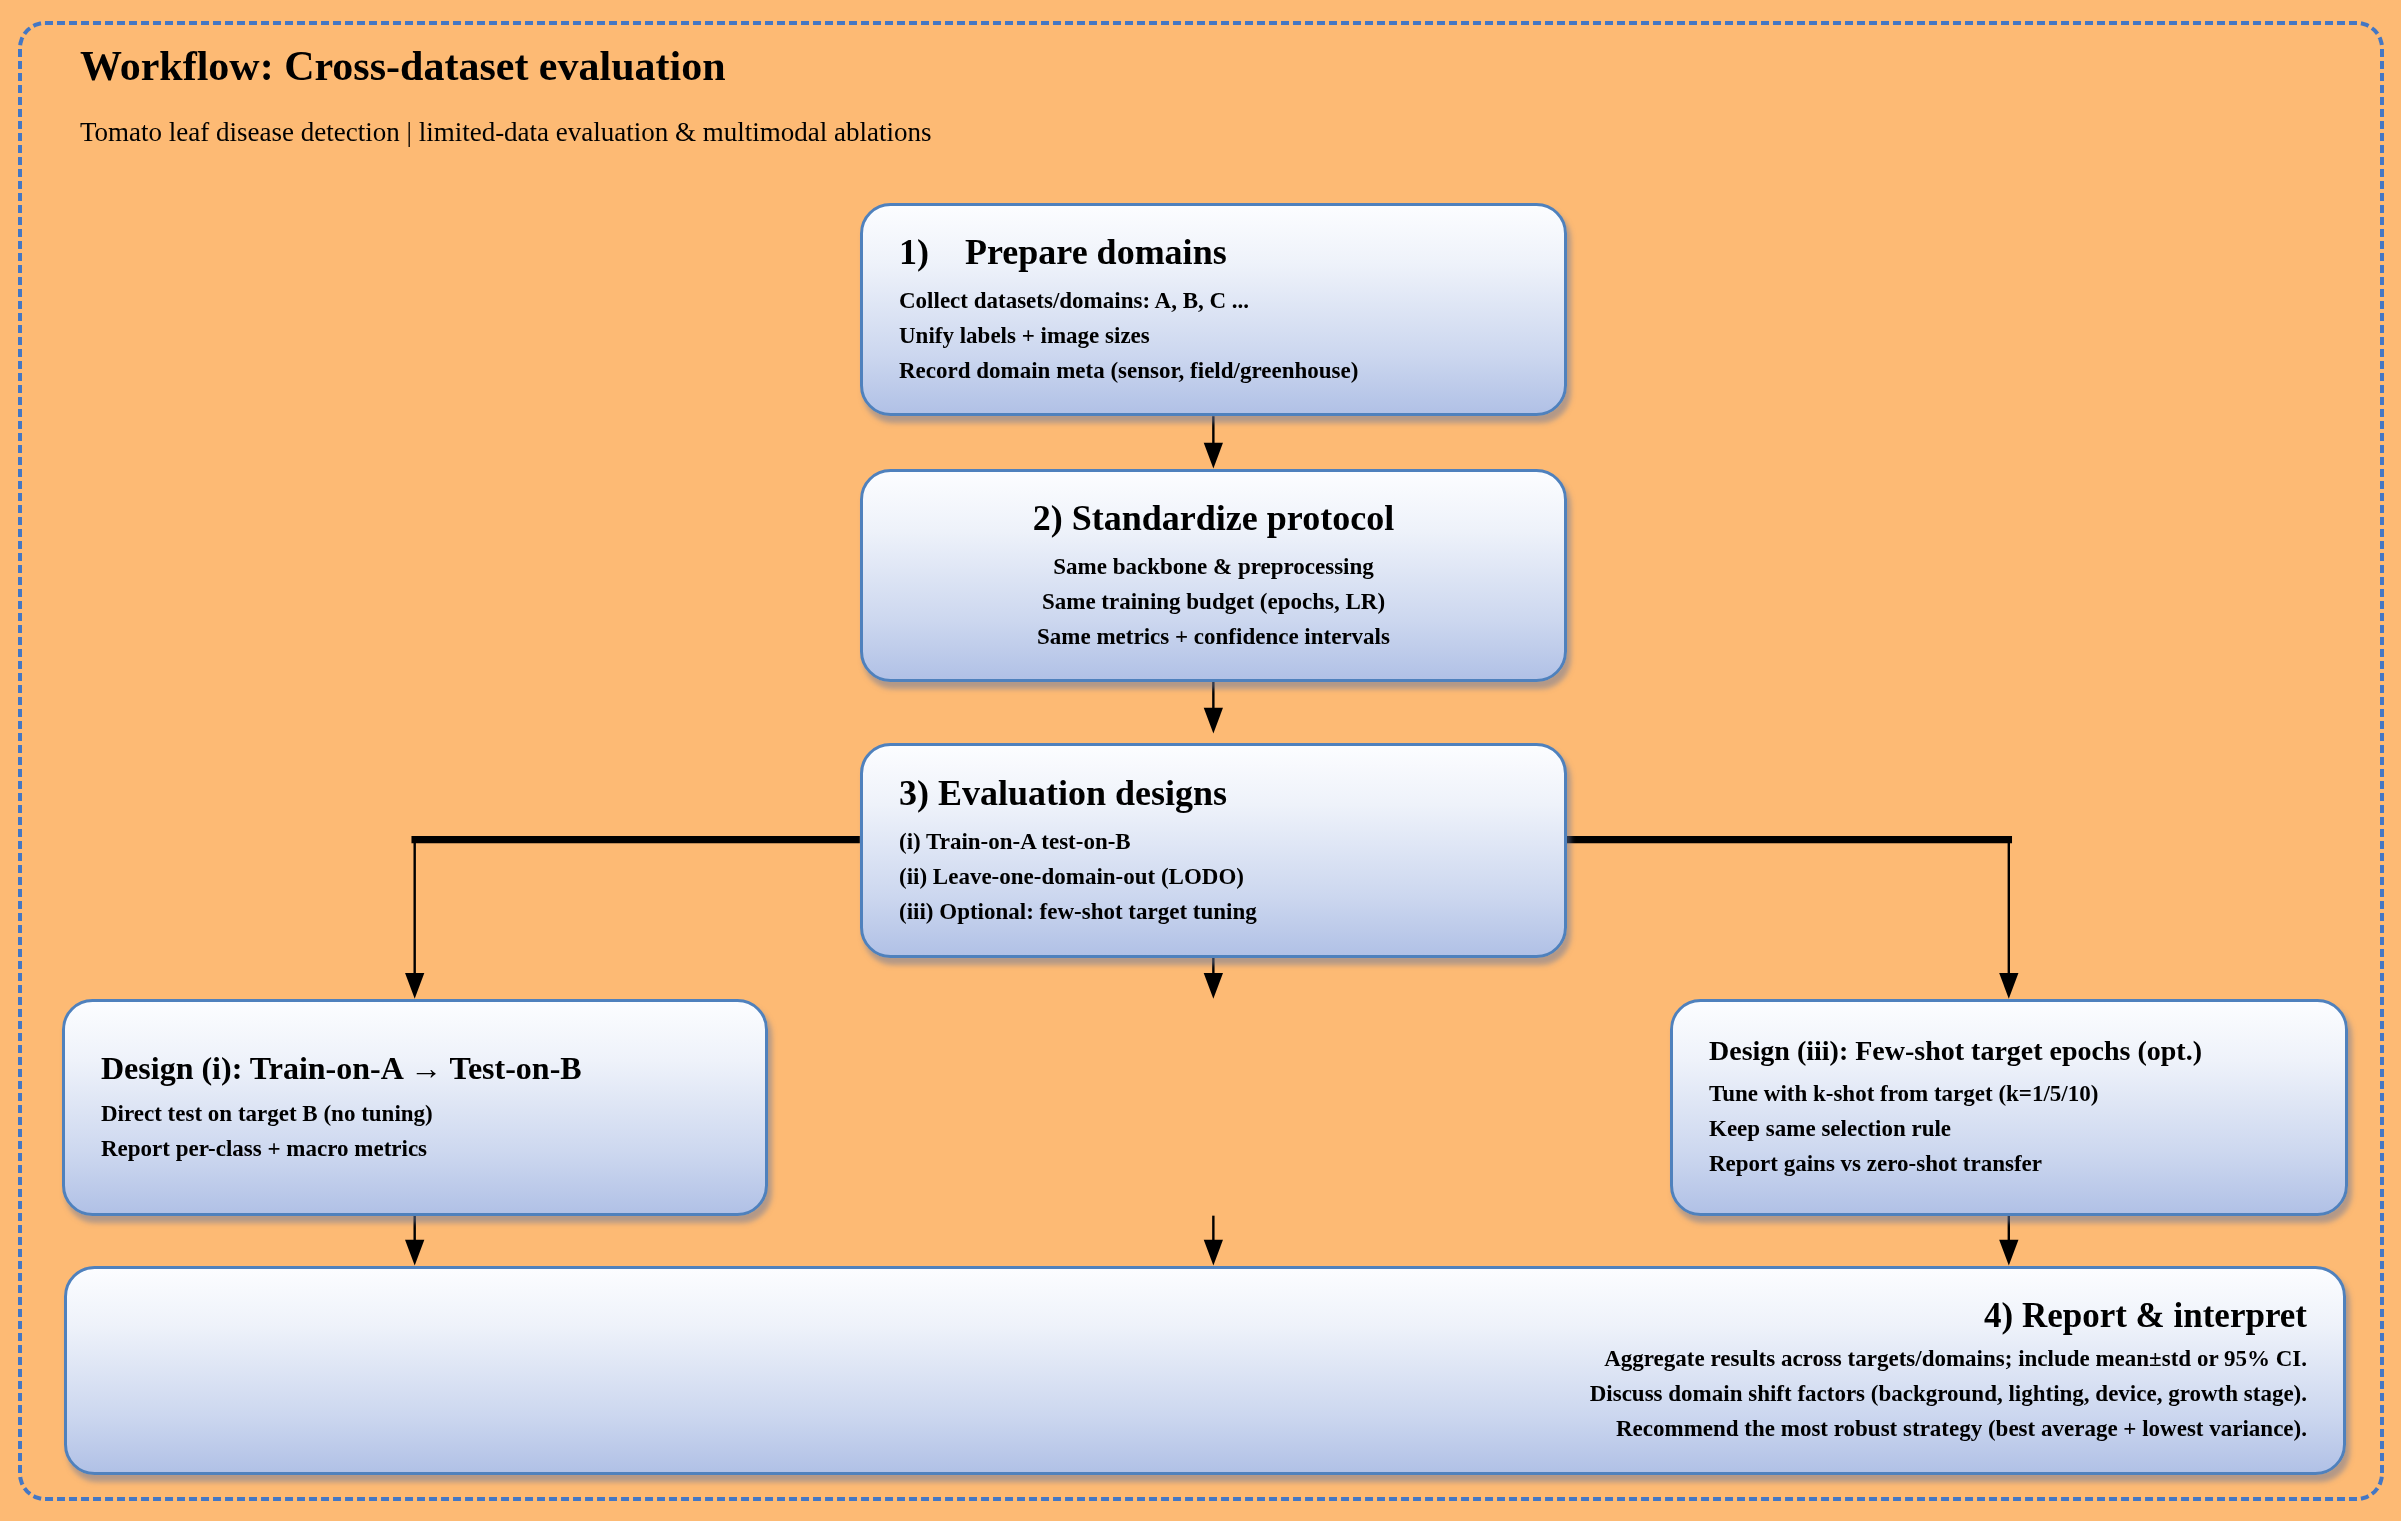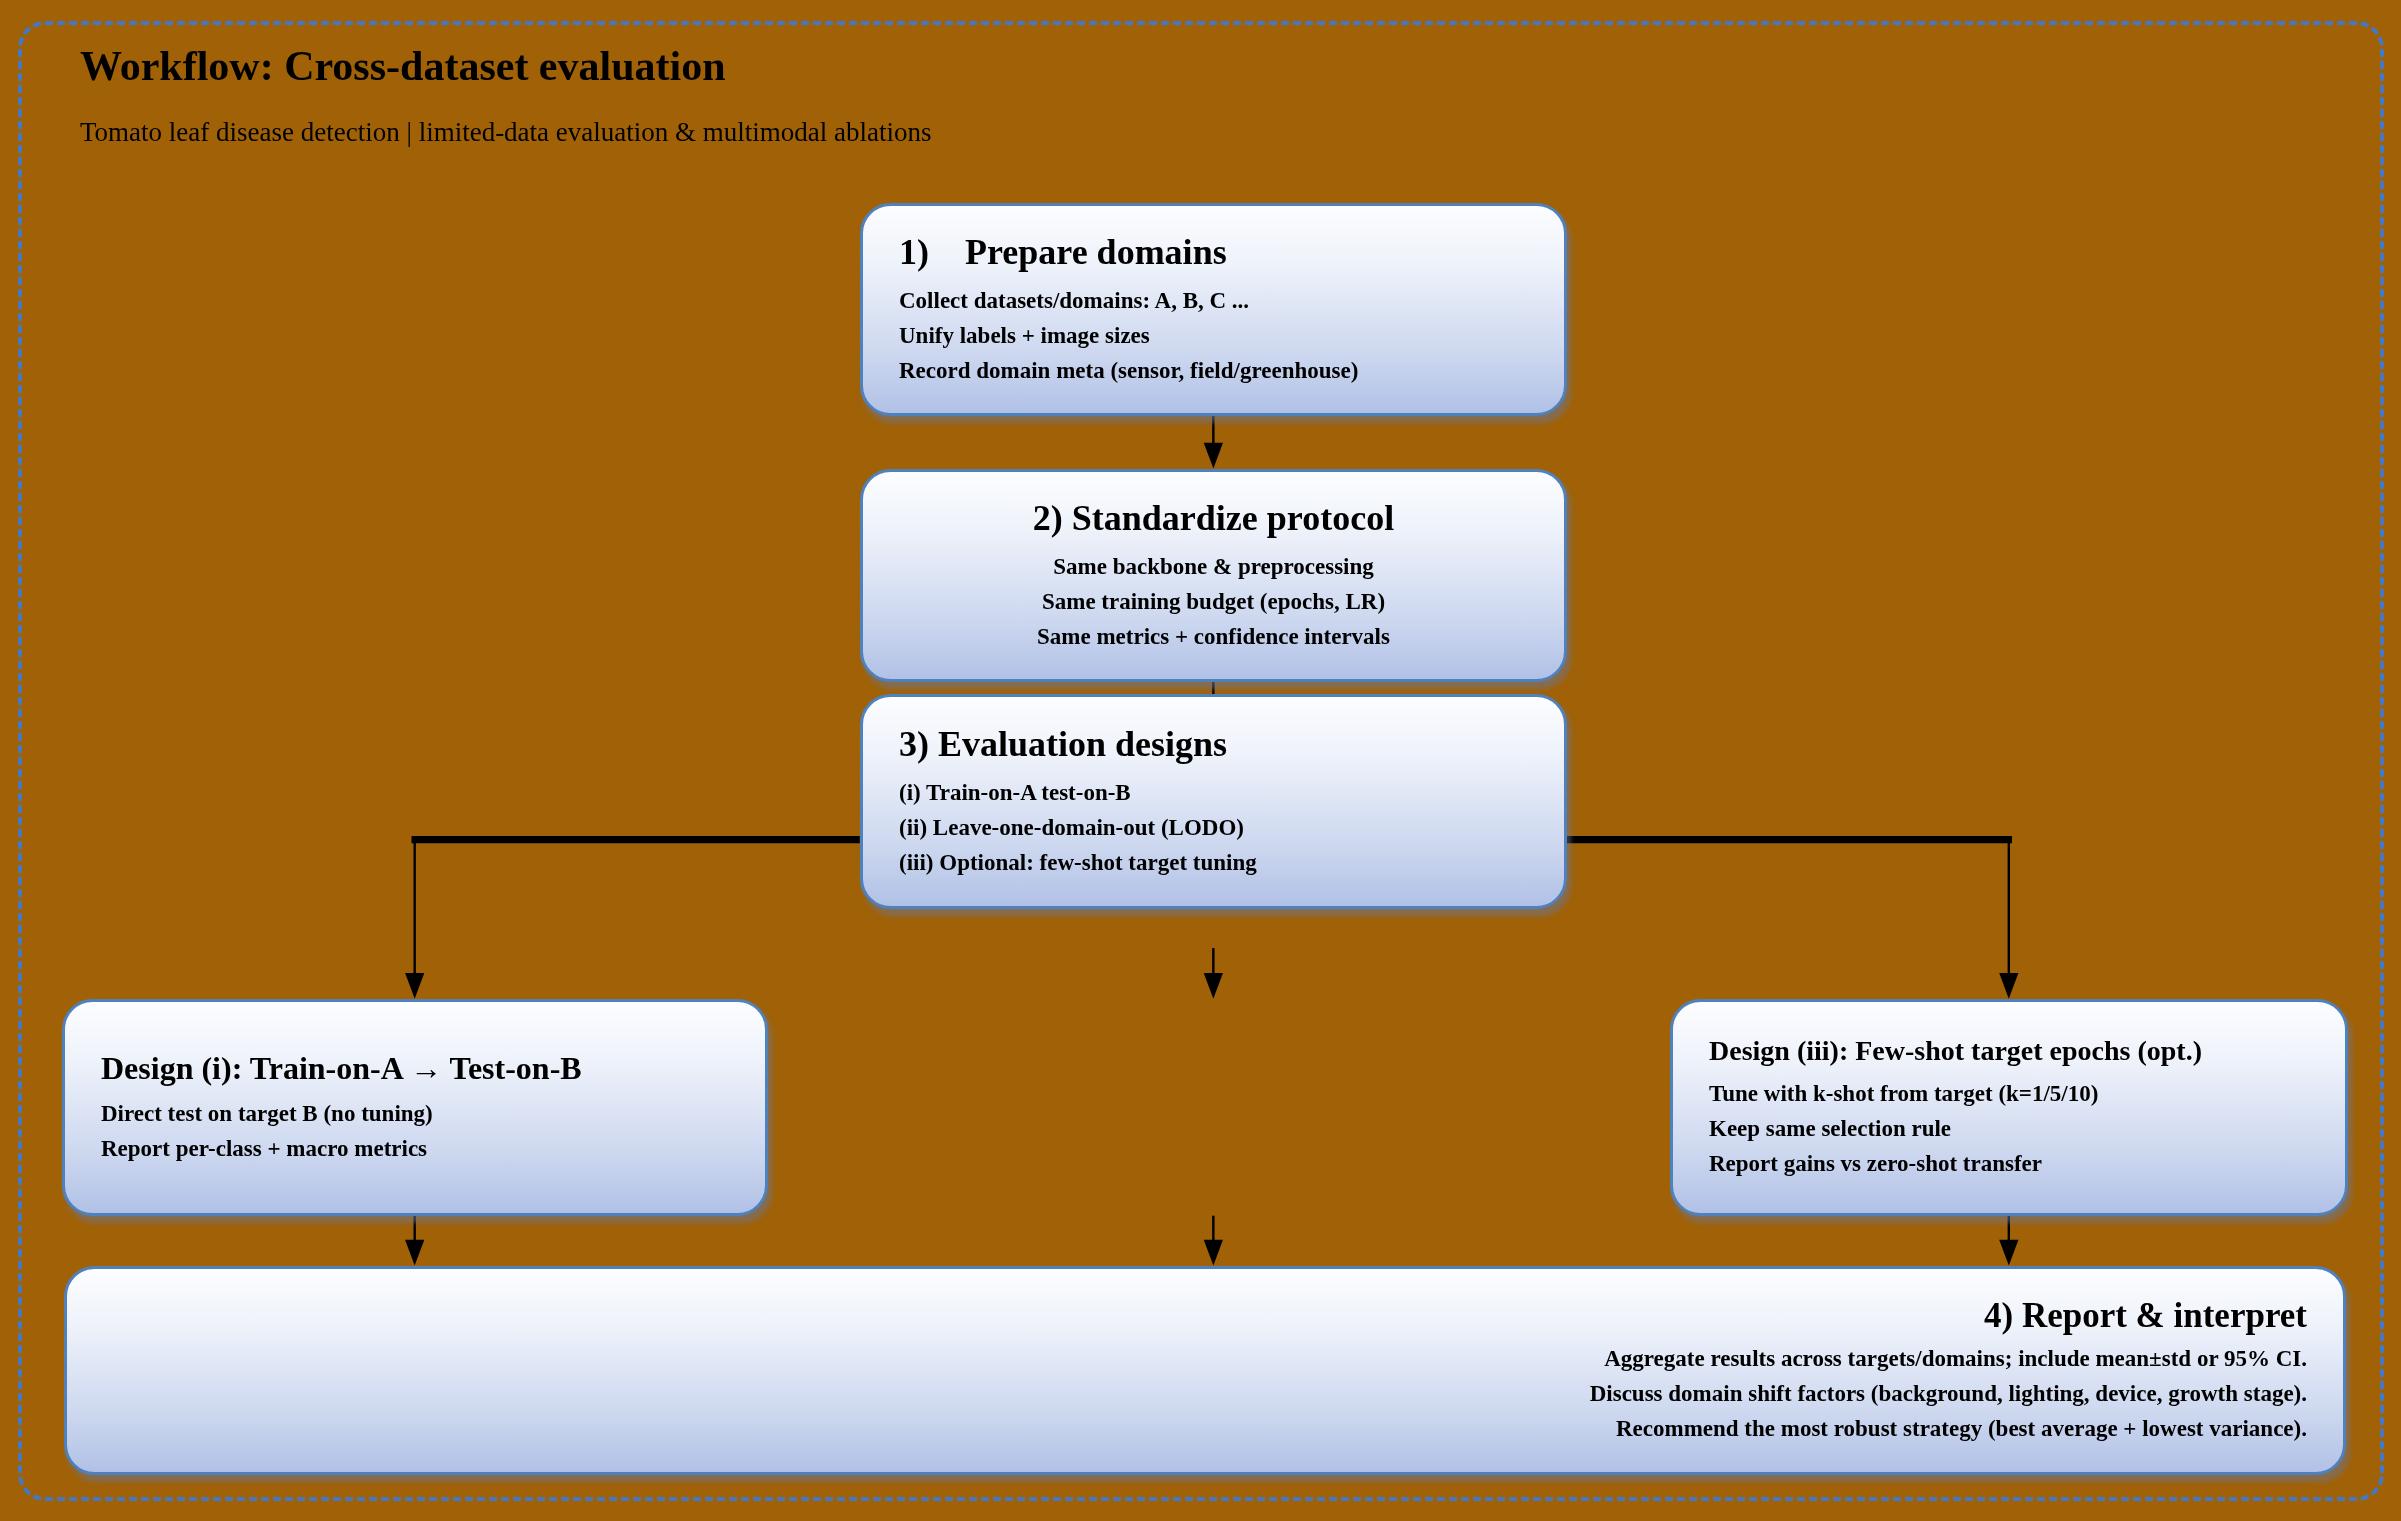--- a/index.html
+++ b/index.html
@@ -1,21 +1,21 @@
 <!DOCTYPE html>
 <html style="font-size:13px"><head>
 <meta charset="utf-8">
 <style>
   html, body { margin: 0; padding: 0; background: #ffffff; }
   * { box-sizing: border-box; }
   #canvas {
     position: relative;
     width: 2401px;
     height: 1521px;
-    background: #a16207;
+    background: #fdba74;
     font-family: "Liberation Serif", "DejaVu Serif", serif;
     color: #000000;
     overflow: hidden;
   }
   #frame {
     position: absolute;
     left: 17.7px; top: 21px;
     width: 2366px; height: 1480px;
     border: 4px dashed #4477c4;
     border-radius: 27px;
@@ -65,21 +65,21 @@
   .design .node-title { font-size: 32px; }
   #design3 .node-title { font-size: 28px; }
   .final {
     align-items: flex-end;
     text-align: center;
   }
   .final .node-title { font-size: 35px; margin-bottom: 4.8px; }
   
   #step1   { left: 860px; top: 203px;  width: 707px;  height: 213px; }
   #step2   { left: 860px; top: 469px;  width: 707px;  height: 213px; text-align: center; }
-  #step3   { left: 860px; top: 694px;  width: 707px;  height: 215px; }
+  #step3   { left: 860px; top: 743px;  width: 707px;  height: 215px; }
   #design1 { left: 62px;   top: 999px; width: 706px;  height: 217px; }
   #design2 { left: 868px; top: 999px; width: 691px;  height: 217px; }
   #design3 { left: 1670px; top: 999px; width: 678px;  height: 217px; }
   #step4   { left: 64px;   top: 1266px; width: 2282px; height: 209px; }
   .cline { stroke: #000000; stroke-width: 3; }
   .cline-thick { stroke: #000000; stroke-width: 9; }
   .ahead { fill: #000000; }
 </style>
 </head>
 <body>

